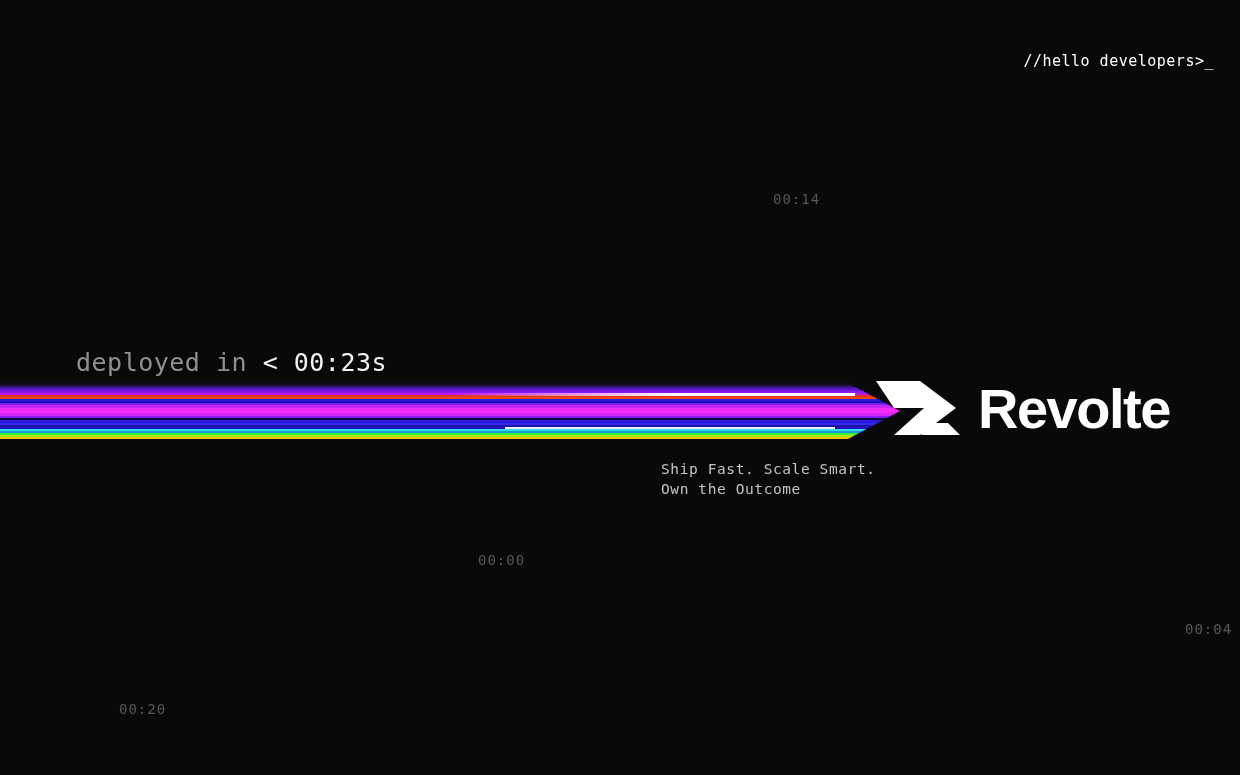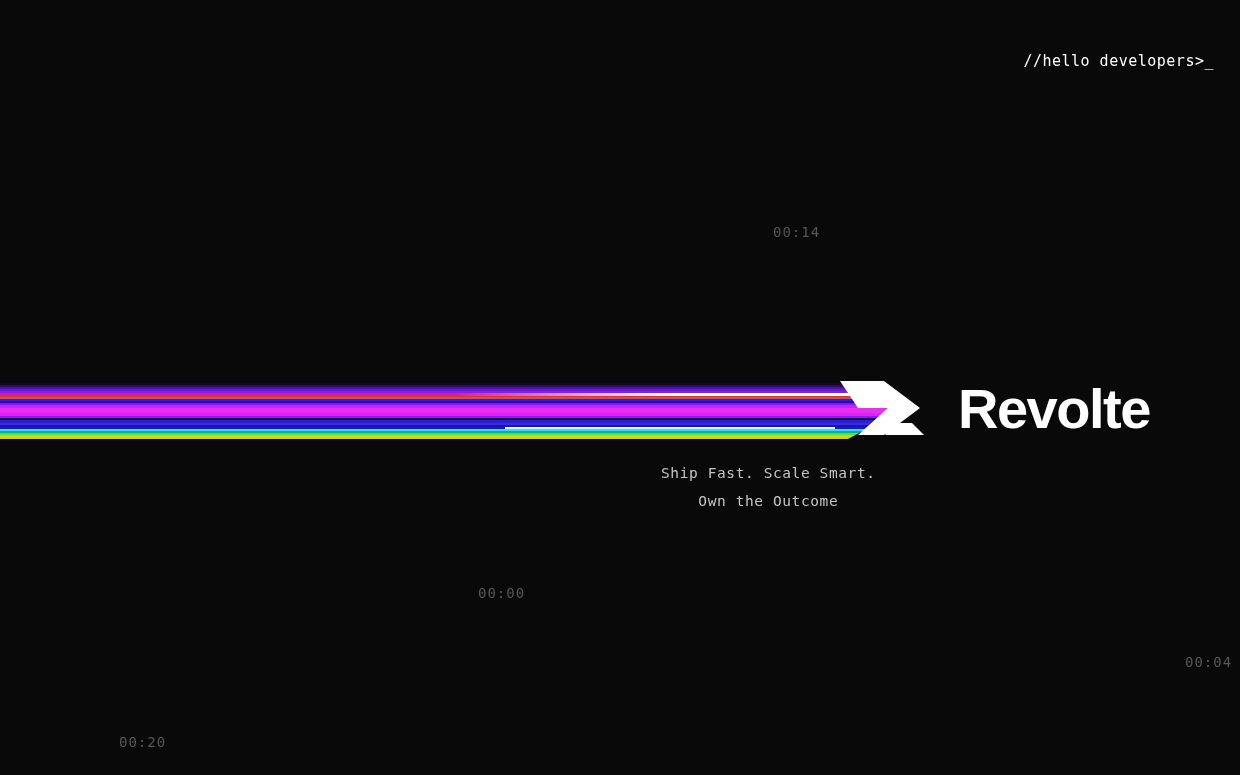--- a/index.html
+++ b/index.html
@@ -6,42 +6,40 @@
   html, body {
     width:1240px; height:775px;
     background:#090909;
     overflow:hidden;
     font-family:"DejaVu Sans Mono", monospace;
   }
   #stage {
     position:relative;
     width:1240px; height:775px;
     background:#090909;
-    text-align:center;
   }
 
   
   #hello-tag {
     position:absolute; right:26px; top:52px;
     color:#ffffff;
     font-size:15px;
     letter-spacing:0.5px;
     font-family:"DejaVu Sans Mono", monospace;
     white-space:pre;
   }
 
   
   .stamp {
     position:absolute;
     font-family:"DejaVu Sans Mono", monospace;
     font-size:14px;
     letter-spacing:1px;
     color:#55575a;
     white-space:pre;
-    margin-top:33px;
   }
   .stamp.s0 { left:773px; top:191px; }
   .stamp.s1 { left:478px; top:552px; }
   .stamp.s2 { left:1185px; top:621px; }
   .stamp.s3 { left:119px; top:701px; }
 
   
   #headline {
     position:absolute; left:76px; top:348px;
     font-family:"DejaVu Sans Mono", monospace;
@@ -50,21 +48,21 @@
     white-space:pre;
     color:#8e9093;
   }
   #headline .bright { color:#f2f2f2; }
 
   
   #tagline {
     position:absolute; left:661px; top:459px;
     font-family:"DejaVu Sans Mono", monospace;
     font-size:14.5px;
-    line-height:28px;
+    line-height:20px;
     letter-spacing:0.6px;
     color:#c3c4c6;
     white-space:pre;
   }
 
   
   #streaks {
     position:absolute;
     left:0; top:383px;
     width:925px; height:56px;
@@ -91,23 +89,23 @@
   #streak-highlight-2 {
     position:absolute;
     left:455px; top:10px;
     width:400px; height:3px;
     background:linear-gradient(90deg, rgba(255,255,255,0) 0%, #ffffff 55%, #ffffff 100%);
   }
 
   
   #logo {
     position:absolute;
-    left:840px; top:378px;
+    left:876px; top:378px;
     width:300px; height:62px;
-    display:flex; align-items:center; gap:30px;
+    display:flex; align-items:center; gap:14px;
   }
   #logo-mark { position:relative; width:88px; height:60px; flex:none; }
   #logo-mark svg { display:block; }
   #logo-word {
     color:#ffffff;
     font-family:"Liberation Sans", sans-serif;
     font-weight:700;
     font-size:56px;
     line-height:56px;
     letter-spacing:-1.5px;
@@ -119,20 +117,21 @@
 
 <div id="stage">
 
   <div id="hello-tag">//hello developers&gt;_</div>
 
   <div class="stamp s0">00:14</div>
   <div class="stamp s1">00:00</div>
   <div class="stamp s2">00:04</div>
   <div class="stamp s3">00:20</div>
 
+  <div id="headline"><span>deployed in </span><span class="bright">&lt; 00:23s</span></div>
 
   <div id="streaks">
     <div id="streak-clip">
         <div class="band" style="top: 0px; height: 2px; width: 925px; background: rgb(18, 10, 28);"></div>
         <div class="band" style="top: 2px; height: 2px; width: 925px; background: rgb(42, 15, 82);"></div>
         <div class="band" style="top: 4px; height: 2px; width: 925px; background: rgb(74, 20, 168);"></div>
         <div class="band" style="top: 6px; height: 2px; width: 925px; background: rgb(107, 24, 214);"></div>
         <div class="band" style="top: 8px; height: 2px; width: 925px; background: rgb(141, 26, 232);"></div>
         <div class="band" style="top: 10px; height: 2px; width: 925px; background: rgb(180, 30, 242);"></div>
         <div class="band" style="top: 12px; height: 2px; width: 925px; background: rgb(232, 48, 30);"></div>

